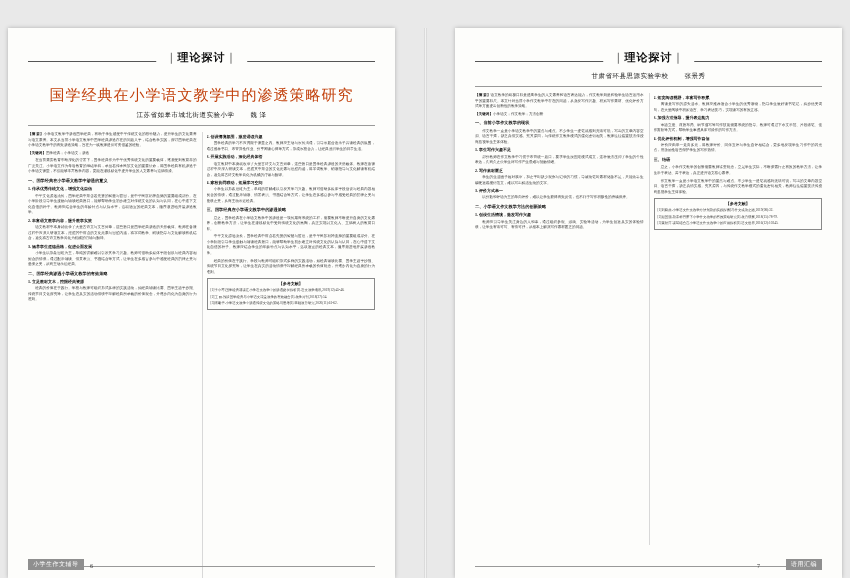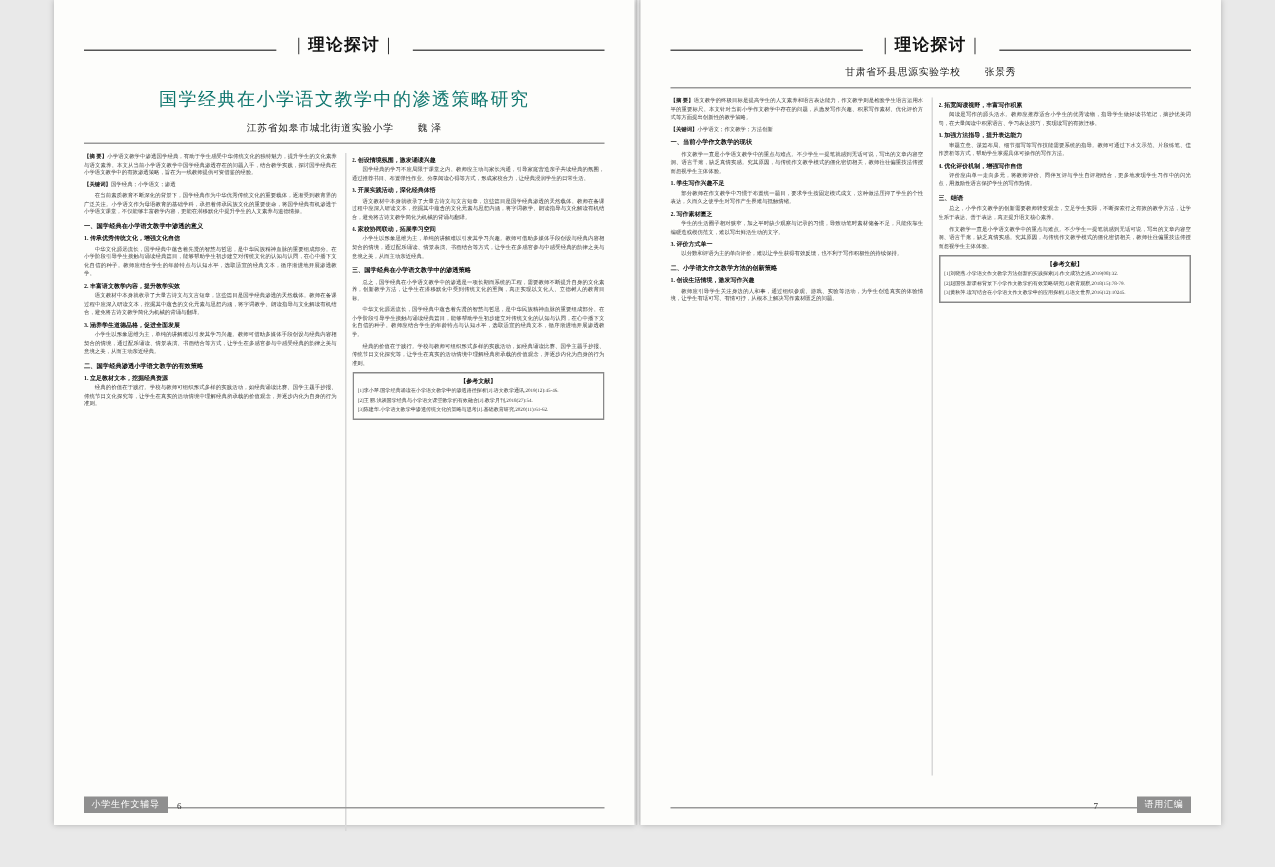--- a/index.html
+++ b/index.html
@@ -8,21 +8,22 @@
     background:#ffffff;
     font-family:"Liberation Serif", serif;
     overflow:hidden;
   }
   .spread{
     position:relative;
     width:850px;height:578px;
     background:#e9e9e9;
     display:flex;
     justify-content:center;
-    align-items:flex-start;
+    align-items:flex-end;
+    gap:28px;
   }
   .page{
     position:relative;
     width:387px;height:550px;
     background:#fdfdfb;
     box-shadow:0 0 4px rgba(0,0,0,.25);
     box-sizing:border-box;
     padding:18px 20px 14px 20px;
   }
   .page.left{margin-right:1px;}
@@ -45,24 +46,24 @@
     background:#fdfdfb;
     padding:0 10px;
     font-size:11px;
     letter-spacing:1px;
     color:#111;
     font-weight:bold;
   }
   .hdr .tag .br{color:#333;font-weight:normal;}
   .title{
     text-align:center;
-    font-size:12px;
+    font-size:15px;
     letter-spacing:1px;
     margin:14px 0 6px 0;
-    color:#0f766e;
+    color:#c2410c;
     font-family:Liberation Serif, serif;
   }
   .byline{
     text-align:center;
     font-size:6.5px;
     color:#222;
     letter-spacing:.5px;
     margin-bottom:4px;
   }
   .byline .sp{display:inline-block;width:16px;}

